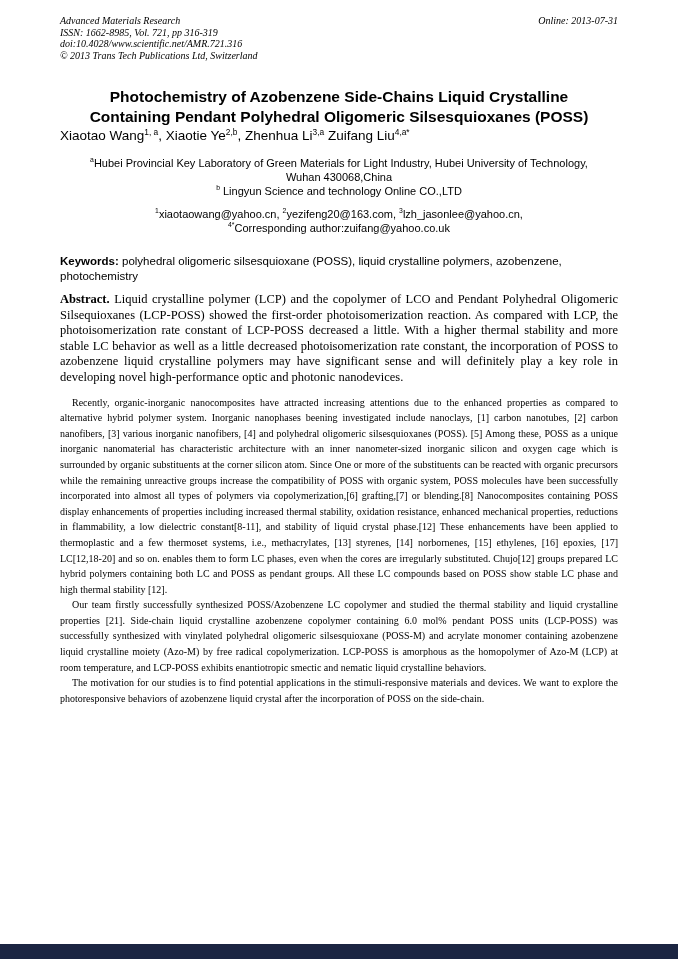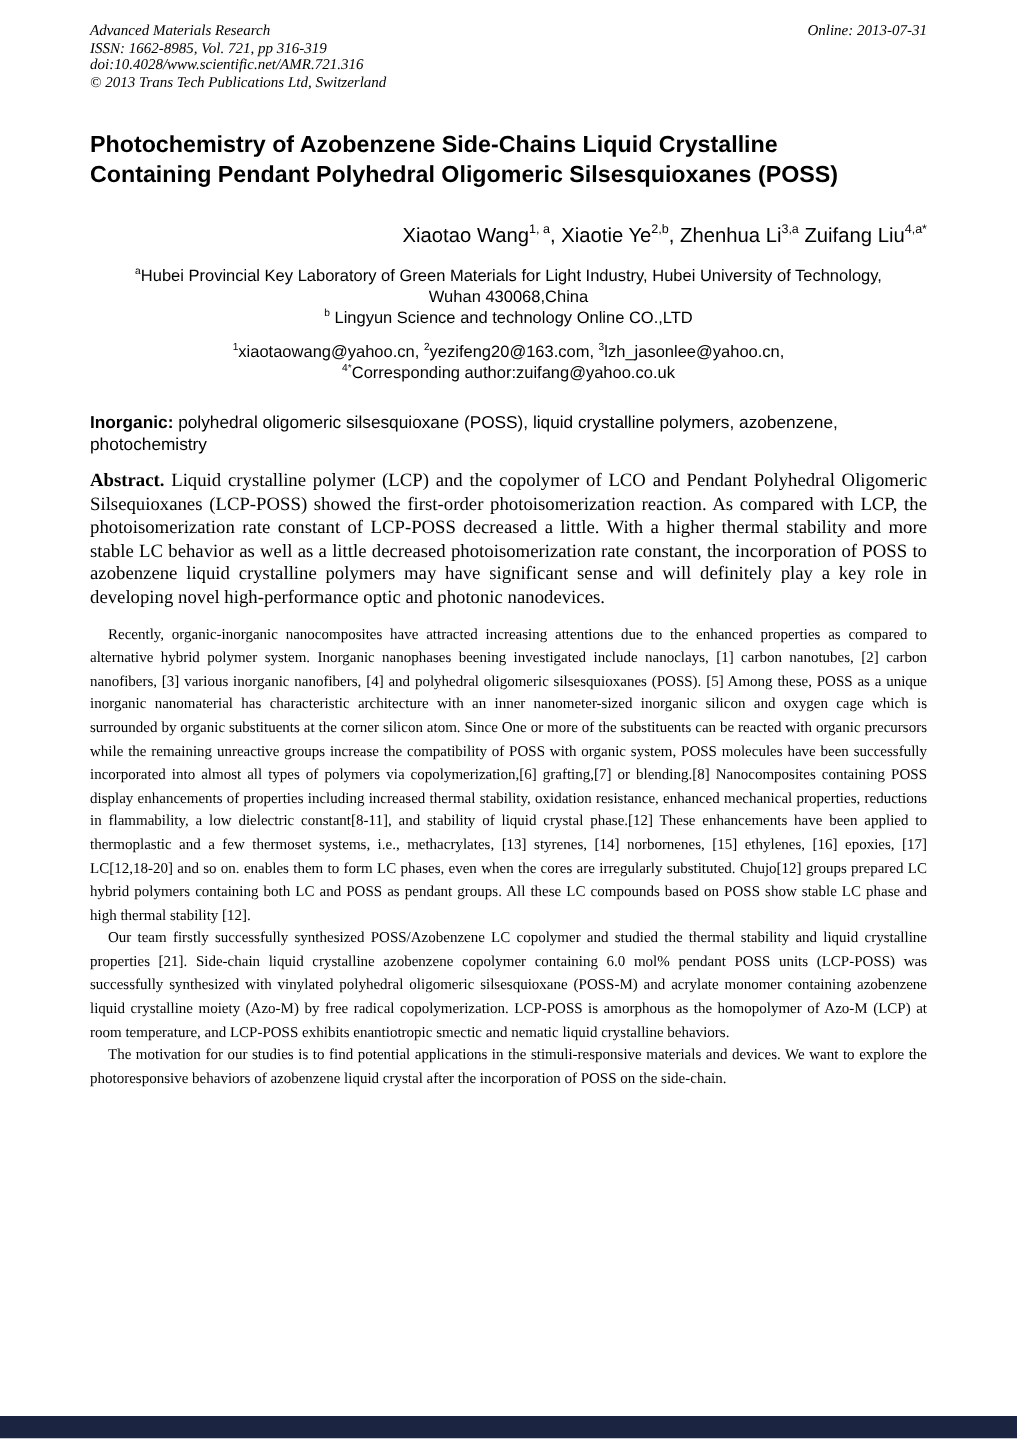--- a/index.html
+++ b/index.html
@@ -14,27 +14,27 @@
   .page { padding:15px 60px 0 60px; }
 
   .pdf-header {
     display:flex; justify-content:space-between; align-items:flex-start;
     font-style:italic; font-size:10px; line-height:11.5px;
   }
   .pdf-header .hdr-left div { white-space:nowrap; }
   .pdf-header .hdr-right { white-space:nowrap; }
 
   .title {
-    margin-top:26px; text-align:left;
+    margin-top:26px; text-align:center;
     font-family:"Liberation Sans", sans-serif;
     font-weight:bold; font-size:15.5px; line-height:19.5px;
   }
 
   .authors {
-    margin-top:22px; text-align:right;
+    margin-top:1px; text-align:left;
     font-family:"Liberation Sans", sans-serif;
     font-size:13.5px; line-height:17px;
   }
   sup { font-size:62%; vertical-align:super; line-height:0; }
 
   .affiliations {
     margin-top:12px; text-align:center;
     font-family:"Liberation Sans", sans-serif;
     font-size:11px; line-height:14px;
   }
@@ -101,21 +101,21 @@
   <div class="affiliations">
     <div class="aff-line1"><sup>a</sup><span>Hubei Provincial Key Laboratory of Green Materials for Light Industry, Hubei University of Technology, Wuhan 430068,China</span></div>
     <div><sup>b</sup><span> Lingyun Science and technology Online CO.,LTD</span></div>
   </div>
 
   <div class="emails">
     <div><span><sup>1</sup><span>xiaotaowang@yahoo.cn, </span></span><span><sup>2</sup><span>yezifeng20@163.com, </span></span><span><sup>3</sup><span>lzh_jasonlee@yahoo.cn,</span></span></div>
     <div><span><sup>4*</sup><span>Corresponding author:zuifang@yahoo.co.uk</span></span></div>
   </div>
 
-  <div class="keywords"><span class="kw-label">Inorganic:</span><span> polyhedral oligomeric silsesquioxane (POSS), liquid crystalline polymers, azobenzene, photochemistry</span></div>
+  <div class="keywords"><span class="kw-label">Keywords:</span><span> polyhedral oligomeric silsesquioxane (POSS), liquid crystalline polymers, azobenzene, photochemistry</span></div>
 
   <div class="abstract"><span class="abs-label">Abstract.</span><span> Liquid crystalline polymer (LCP) and the copolymer of LCO and Pendant Polyhedral Oligomeric Silsequioxanes (LCP-POSS) showed the first-order photoisomerization reaction. As compared with LCP, the photoisomerization rate constant of LCP-POSS decreased a little. With a higher thermal stability and more stable LC behavior as well as a little decreased photoisomerization rate constant, the incorporation of POSS to azobenzene liquid crystalline polymers may have significant sense and will definitely play a key role in developing novel high-performance optic and photonic nanodevices.</span></div>
 
 
   <div class="body-text">
     <p class="body-para">Recently, organic-inorganic nanocomposites have attracted increasing attentions due to the enhanced properties as compared to alternative hybrid polymer system. Inorganic nanophases beening investigated include nanoclays, [1] carbon nanotubes, [2] carbon nanofibers, [3] various inorganic nanofibers, [4] and polyhedral oligomeric silsesquioxanes (POSS). [5] Among these, POSS as a unique inorganic nanomaterial has characteristic architecture with an inner nanometer-sized inorganic silicon and oxygen cage which is surrounded by organic substituents at the corner silicon atom. Since One or more of the substituents can be reacted with organic precursors while the remaining unreactive groups increase the compatibility of POSS with organic system, POSS molecules have been successfully incorporated into almost all types of polymers via copolymerization,[6] grafting,[7] or blending.[8] Nanocomposites containing POSS display enhancements of properties including increased thermal stability, oxidation resistance, enhanced mechanical properties, reductions in flammability, a low dielectric constant[8-11], and stability of liquid crystal phase.[12] These enhancements have been applied to thermoplastic and a few thermoset systems, i.e., methacrylates, [13] styrenes, [14] norbornenes, [15] ethylenes, [16] epoxies, [17] LC[12,18-20] and so on. enables them to form LC phases, even when the cores are irregularly substituted. Chujo[12] groups prepared LC hybrid polymers containing both LC and POSS as pendant groups. All these LC compounds based on POSS show stable LC phase and high thermal stability [12].</p>
     <p class="body-para">Our team firstly successfully synthesized POSS/Azobenzene LC copolymer and studied the thermal stability and liquid crystalline properties [21]. Side-chain liquid crystalline azobenzene copolymer containing 6.0 mol% pendant POSS units (LCP-POSS) was successfully synthesized with vinylated polyhedral oligomeric silsesquioxane (POSS-M) and acrylate monomer containing azobenzene liquid crystalline moiety (Azo-M) by free radical copolymerization. LCP-POSS is amorphous as the homopolymer of Azo-M (LCP) at room temperature, and LCP-POSS exhibits enantiotropic smectic and nematic liquid crystalline behaviors.</p>
     <p class="body-para">The motivation for our studies is to find potential applications in the stimuli-responsive materials and devices. We want to explore the photoresponsive behaviors of azobenzene liquid crystal after the incorporation of POSS on the side-chain.</p>
   </div>
 

